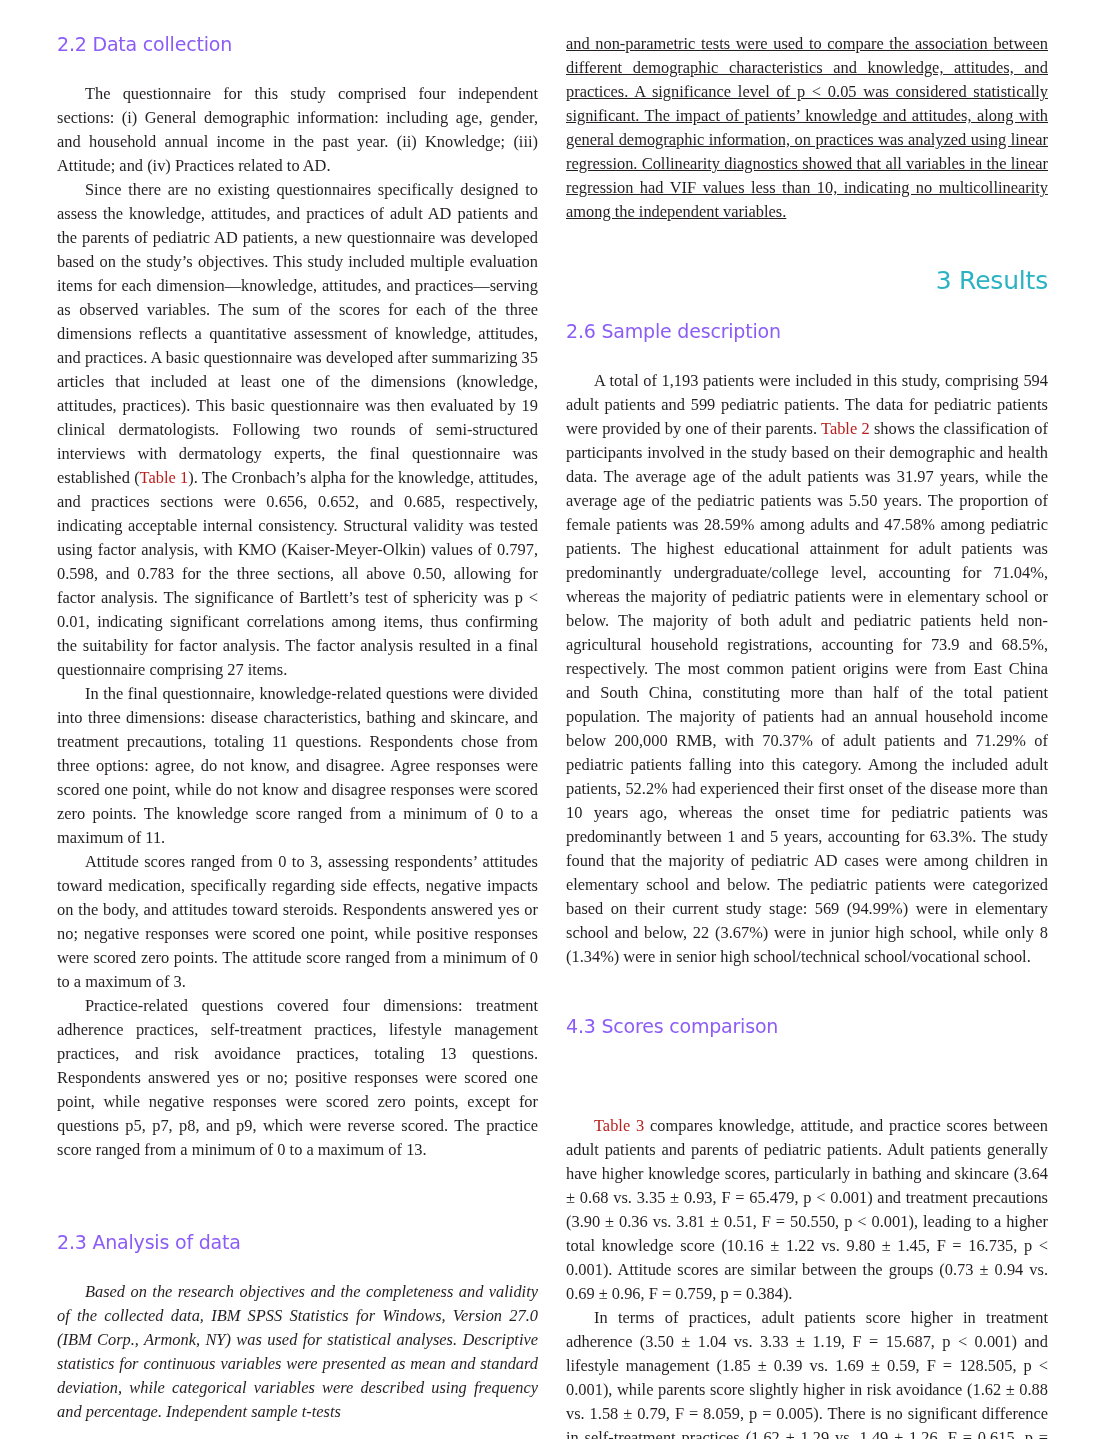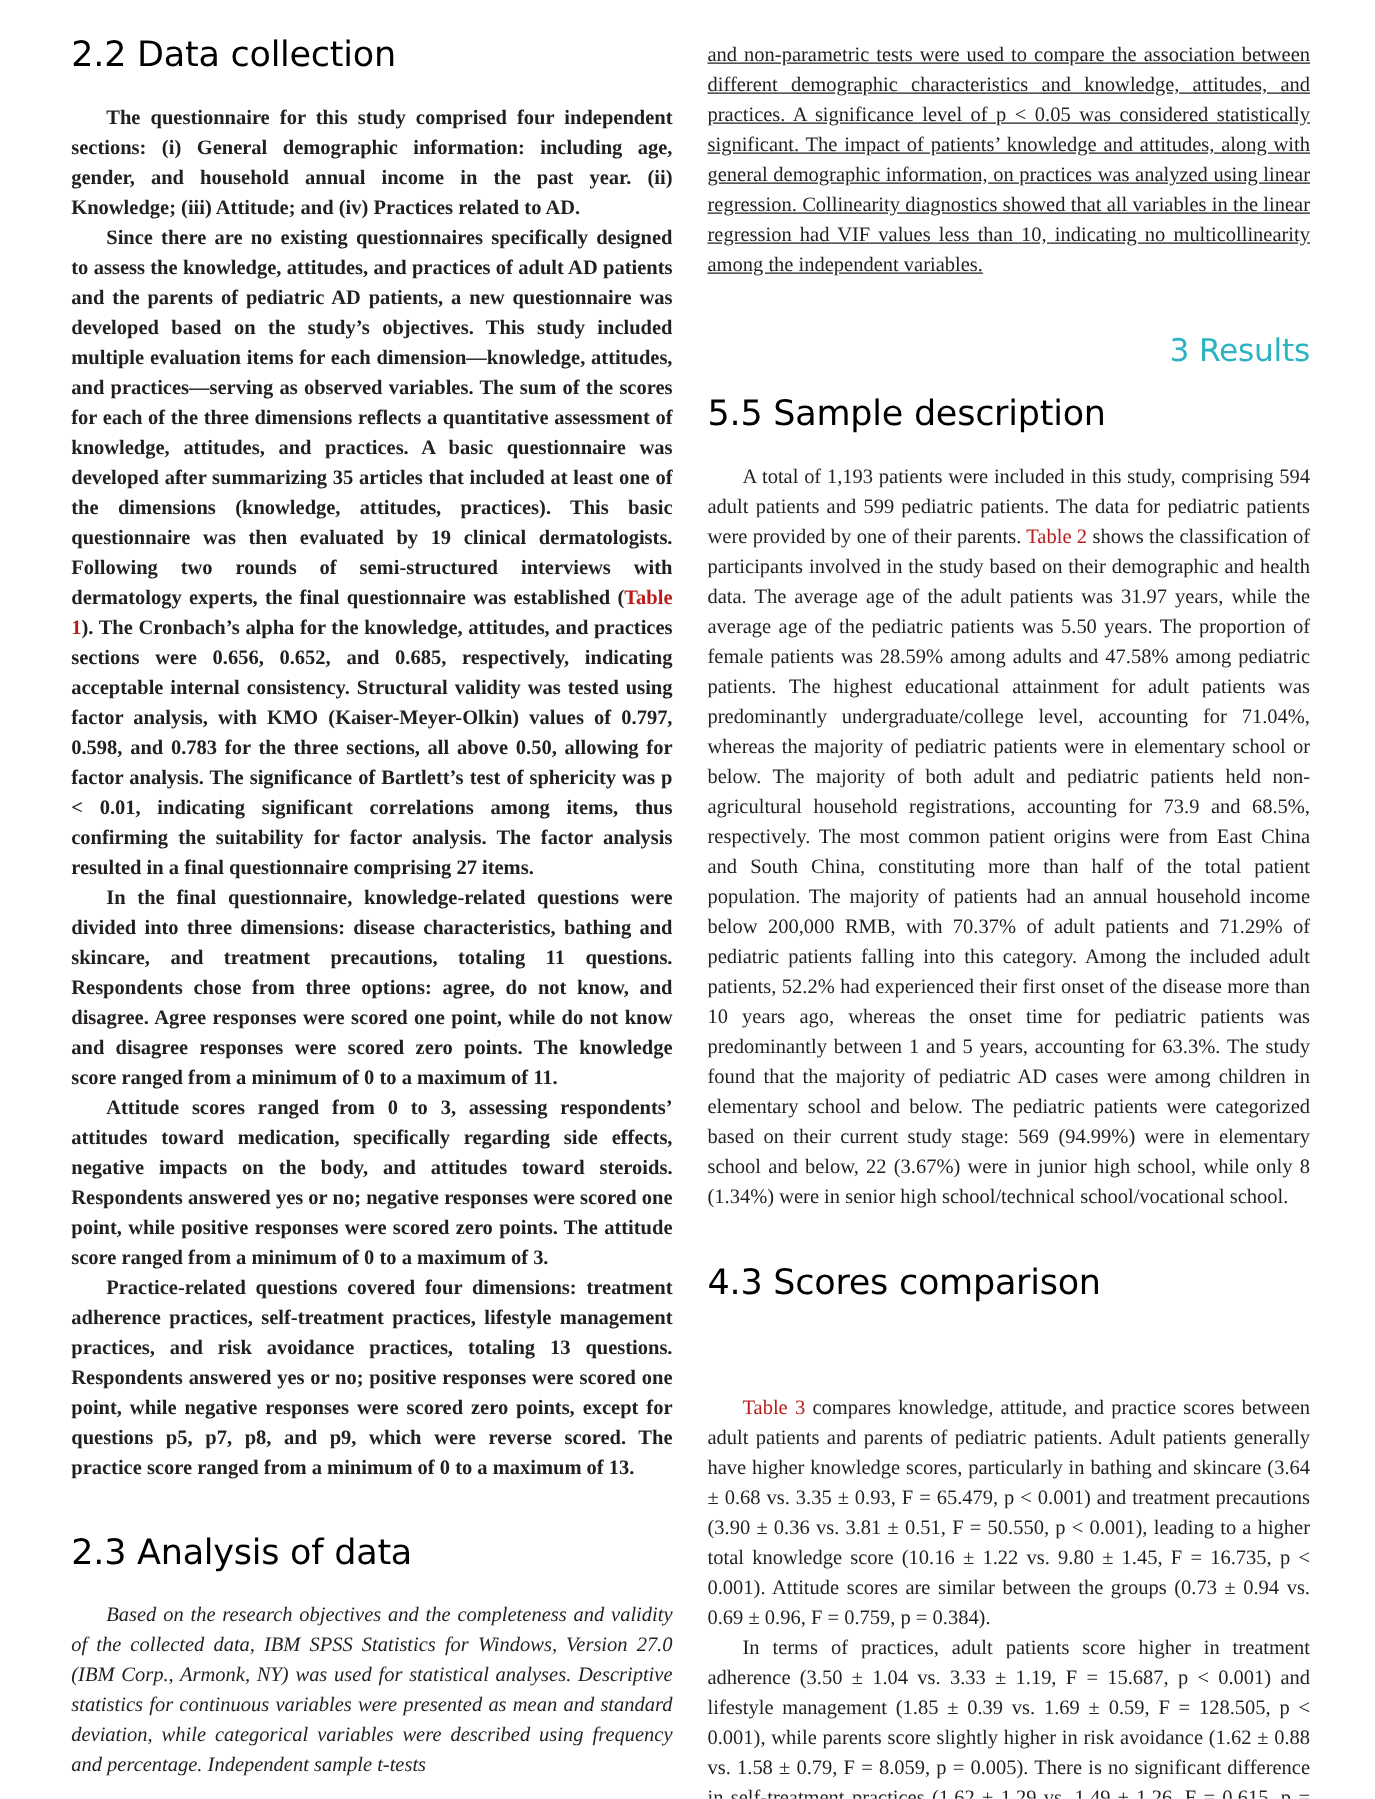--- a/index.html
+++ b/index.html
@@ -2,21 +2,21 @@
 <html><head>
   <meta charset="utf-8">
   <style>
     html, body { margin: 0; padding: 0; background: #ffffff; }
     body { width: 1100px; height: 1439px; position: relative; overflow: hidden; color: #231f20; }
     .col { position: absolute; top: 0; }
     .col-left { left: 57px; width: 481px; }
     .col-right { left: 566px; width: 482px; }
     .h2 {
       font-family: "DejaVu Sans", sans-serif;
-      font-size: 28px; font-weight: normal; color: #000000;
+      font-size: 19px; font-weight: normal; color: #8b5cf6;
       margin: 0; letter-spacing: -0.2px; line-height: 28px;
     }
     .h1 {
       font-family: "DejaVu Sans", sans-serif;
       font-size: 25px; font-weight: normal; color: #2bb3c4;
       margin: 0; letter-spacing: -0.2px; line-height: 30px;
     }
     p {
       font-family: "Liberation Serif", serif;
       font-size: 16.4px; line-height: 24px;
@@ -27,21 +27,21 @@
     .link { color: #b91c1c; }
     .sec { position: absolute; left: 0; right: 0; }
   </style>
 </head>
 <body>
 
 <div class="col col-left">
   <div class="sec" style="top:30px;">
     <h2 class="h2">2.2 Data collection</h2>
   </div>
-  <div class="sec" style="top:82px;font-weight:bold;">
+  <div class="sec" style="top:82px;">
     <p>The questionnaire for this study comprised four independent sections: (i) General demographic information: including age, gender, and household annual income in the past year. (ii) Knowledge; (iii) Attitude; and (iv) Practices related to AD.</p>
     <p><span>Since there are no existing questionnaires specifically designed to assess the knowledge, attitudes, and practices of adult AD patients and the parents of pediatric AD patients, a new questionnaire was developed based on the study’s objectives. This study included multiple evaluation items for each dimension—knowledge, attitudes, and practices—serving as observed variables. The sum of the scores for each of the three dimensions reflects a quantitative assessment of knowledge, attitudes, and practices. A basic questionnaire was developed after summarizing 35 articles that included at least one of the dimensions (knowledge, attitudes, practices). This basic questionnaire was then evaluated by 19 clinical dermatologists. Following two rounds of semi-structured interviews with dermatology experts, the final questionnaire was established (</span><span class="link">Table 1</span><span>). The Cronbach’s alpha for the knowledge, attitudes, and practices sections were 0.656, 0.652, and 0.685, respectively, indicating acceptable internal consistency. Structural validity was tested using factor analysis, with KMO (Kaiser-Meyer-Olkin) values of 0.797, 0.598, and 0.783 for the three sections, all above 0.50, allowing for factor analysis. The significance of Bartlett’s test of sphericity was p &lt; 0.01, indicating significant correlations among items, thus confirming the suitability for factor analysis. The factor analysis resulted in a final questionnaire comprising 27 items.</span></p>
     <p>In the final questionnaire, knowledge-related questions were divided into three dimensions: disease characteristics, bathing and skincare, and treatment precautions, totaling 11 questions. Respondents chose from three options: agree, do not know, and disagree. Agree responses were scored one point, while do not know and disagree responses were scored zero points. The knowledge score ranged from a minimum of 0 to a maximum of 11.</p>
     <p>Attitude scores ranged from 0 to 3, assessing respondents’ attitudes toward medication, specifically regarding side effects, negative impacts on the body, and attitudes toward steroids. Respondents answered yes or no; negative responses were scored one point, while positive responses were scored zero points. The attitude score ranged from a minimum of 0 to a maximum of 3.</p>
     <p>Practice-related questions covered four dimensions: treatment adherence practices, self-treatment practices, lifestyle management practices, and risk avoidance practices, totaling 13 questions. Respondents answered yes or no; positive responses were scored one point, while negative responses were scored zero points, except for questions p5, p7, p8, and p9, which were reverse scored. The practice score ranged from a minimum of 0 to a maximum of 13.</p>
   </div>
   <div class="sec" style="top:1228px;">
     <h2 class="h2">2.3 Analysis of data</h2>
   </div>
   <div class="sec" style="top:1280px;font-style:italic;">
@@ -50,21 +50,21 @@
 </div>
 
 <div class="col col-right">
   <div class="sec" style="top:32px;text-decoration:underline;">
     <p class="noindent">and non-parametric tests were used to compare the association between different demographic characteristics and knowledge, attitudes, and practices. A significance level of p &lt; 0.05 was considered statistically significant. The impact of patients’ knowledge and attitudes, along with general demographic information, on practices was analyzed using linear regression. Collinearity diagnostics showed that all variables in the linear regression had VIF values less than 10, indicating no multicollinearity among the independent variables.</p>
   </div>
   <div class="sec" style="top:266px;text-align:right;">
     <h1 class="h1">3 Results</h1>
   </div>
   <div class="sec" style="top:317px;">
-    <h2 class="h2">5.5 Sample description</h2>
+    <h2 class="h2">2.6 Sample description</h2>
   </div>
   <div class="sec" style="top:369px;">
     <p><span>A total of 1,193 patients were included in this study, comprising 594 adult patients and 599 pediatric patients. The data for pediatric patients were provided by one of their parents. </span><span class="link">Table 2</span><span> shows the classification of participants involved in the study based on their demographic and health data. The average age of the adult patients was 31.97 years, while the average age of the pediatric patients was 5.50 years. The proportion of female patients was 28.59% among adults and 47.58% among pediatric patients. The highest educational attainment for adult patients was predominantly undergraduate/college level, accounting for 71.04%, whereas the majority of pediatric patients were in elementary school or below. The majority of both adult and pediatric patients held non-agricultural household registrations, accounting for 73.9 and 68.5%, respectively. The most common patient origins were from East China and South China, constituting more than half of the total patient population. The majority of patients had an annual household income below 200,000 RMB, with 70.37% of adult patients and 71.29% of pediatric patients falling into this category. Among the included adult patients, 52.2% had experienced their first onset of the disease more than 10 years ago, whereas the onset time for pediatric patients was predominantly between 1 and 5 years, accounting for 63.3%. The study found that the majority of pediatric AD cases were among children in elementary school and below. The pediatric patients were categorized based on their current study stage: 569 (94.99%) were in elementary school and below, 22 (3.67%) were in junior high school, while only 8 (1.34%) were in senior high school/technical school/vocational school.</span></p>
   </div>
   <div class="sec" style="top:1012px;">
     <h2 class="h2">4.3 Scores comparison</h2>
   </div>
   <div class="sec" style="top:1114px;">
     <p><span class="link">Table 3</span><span> compares knowledge, attitude, and practice scores between adult patients and parents of pediatric patients. Adult patients generally have higher knowledge scores, particularly in bathing and skincare (3.64 ± 0.68 vs. 3.35 ± 0.93, F = 65.479, p &lt; 0.001) and treatment precautions (3.90 ± 0.36 vs. 3.81 ± 0.51, F = 50.550, p &lt; 0.001), leading to a higher total knowledge score (10.16 ± 1.22 vs. 9.80 ± 1.45, F = 16.735, p &lt; 0.001). Attitude scores are similar between the groups (0.73 ± 0.94 vs. 0.69 ± 0.96, F = 0.759, p = 0.384).</span></p>
     <p>In terms of practices, adult patients score higher in treatment adherence (3.50 ± 1.04 vs. 3.33 ± 1.19, F = 15.687, p &lt; 0.001) and lifestyle management (1.85 ± 0.39 vs. 1.69 ± 0.59, F = 128.505, p &lt; 0.001), while parents score slightly higher in risk avoidance (1.62 ± 0.88 vs. 1.58 ± 0.79, F = 8.059, p = 0.005). There is no significant difference in self-treatment practices (1.62 ± 1.29 vs. 1.49 ± 1.26, F = 0.615, p = 0.433) or total practice scores (8.54 ± 2.20 vs. 8.13 ± 2.37,</p>

